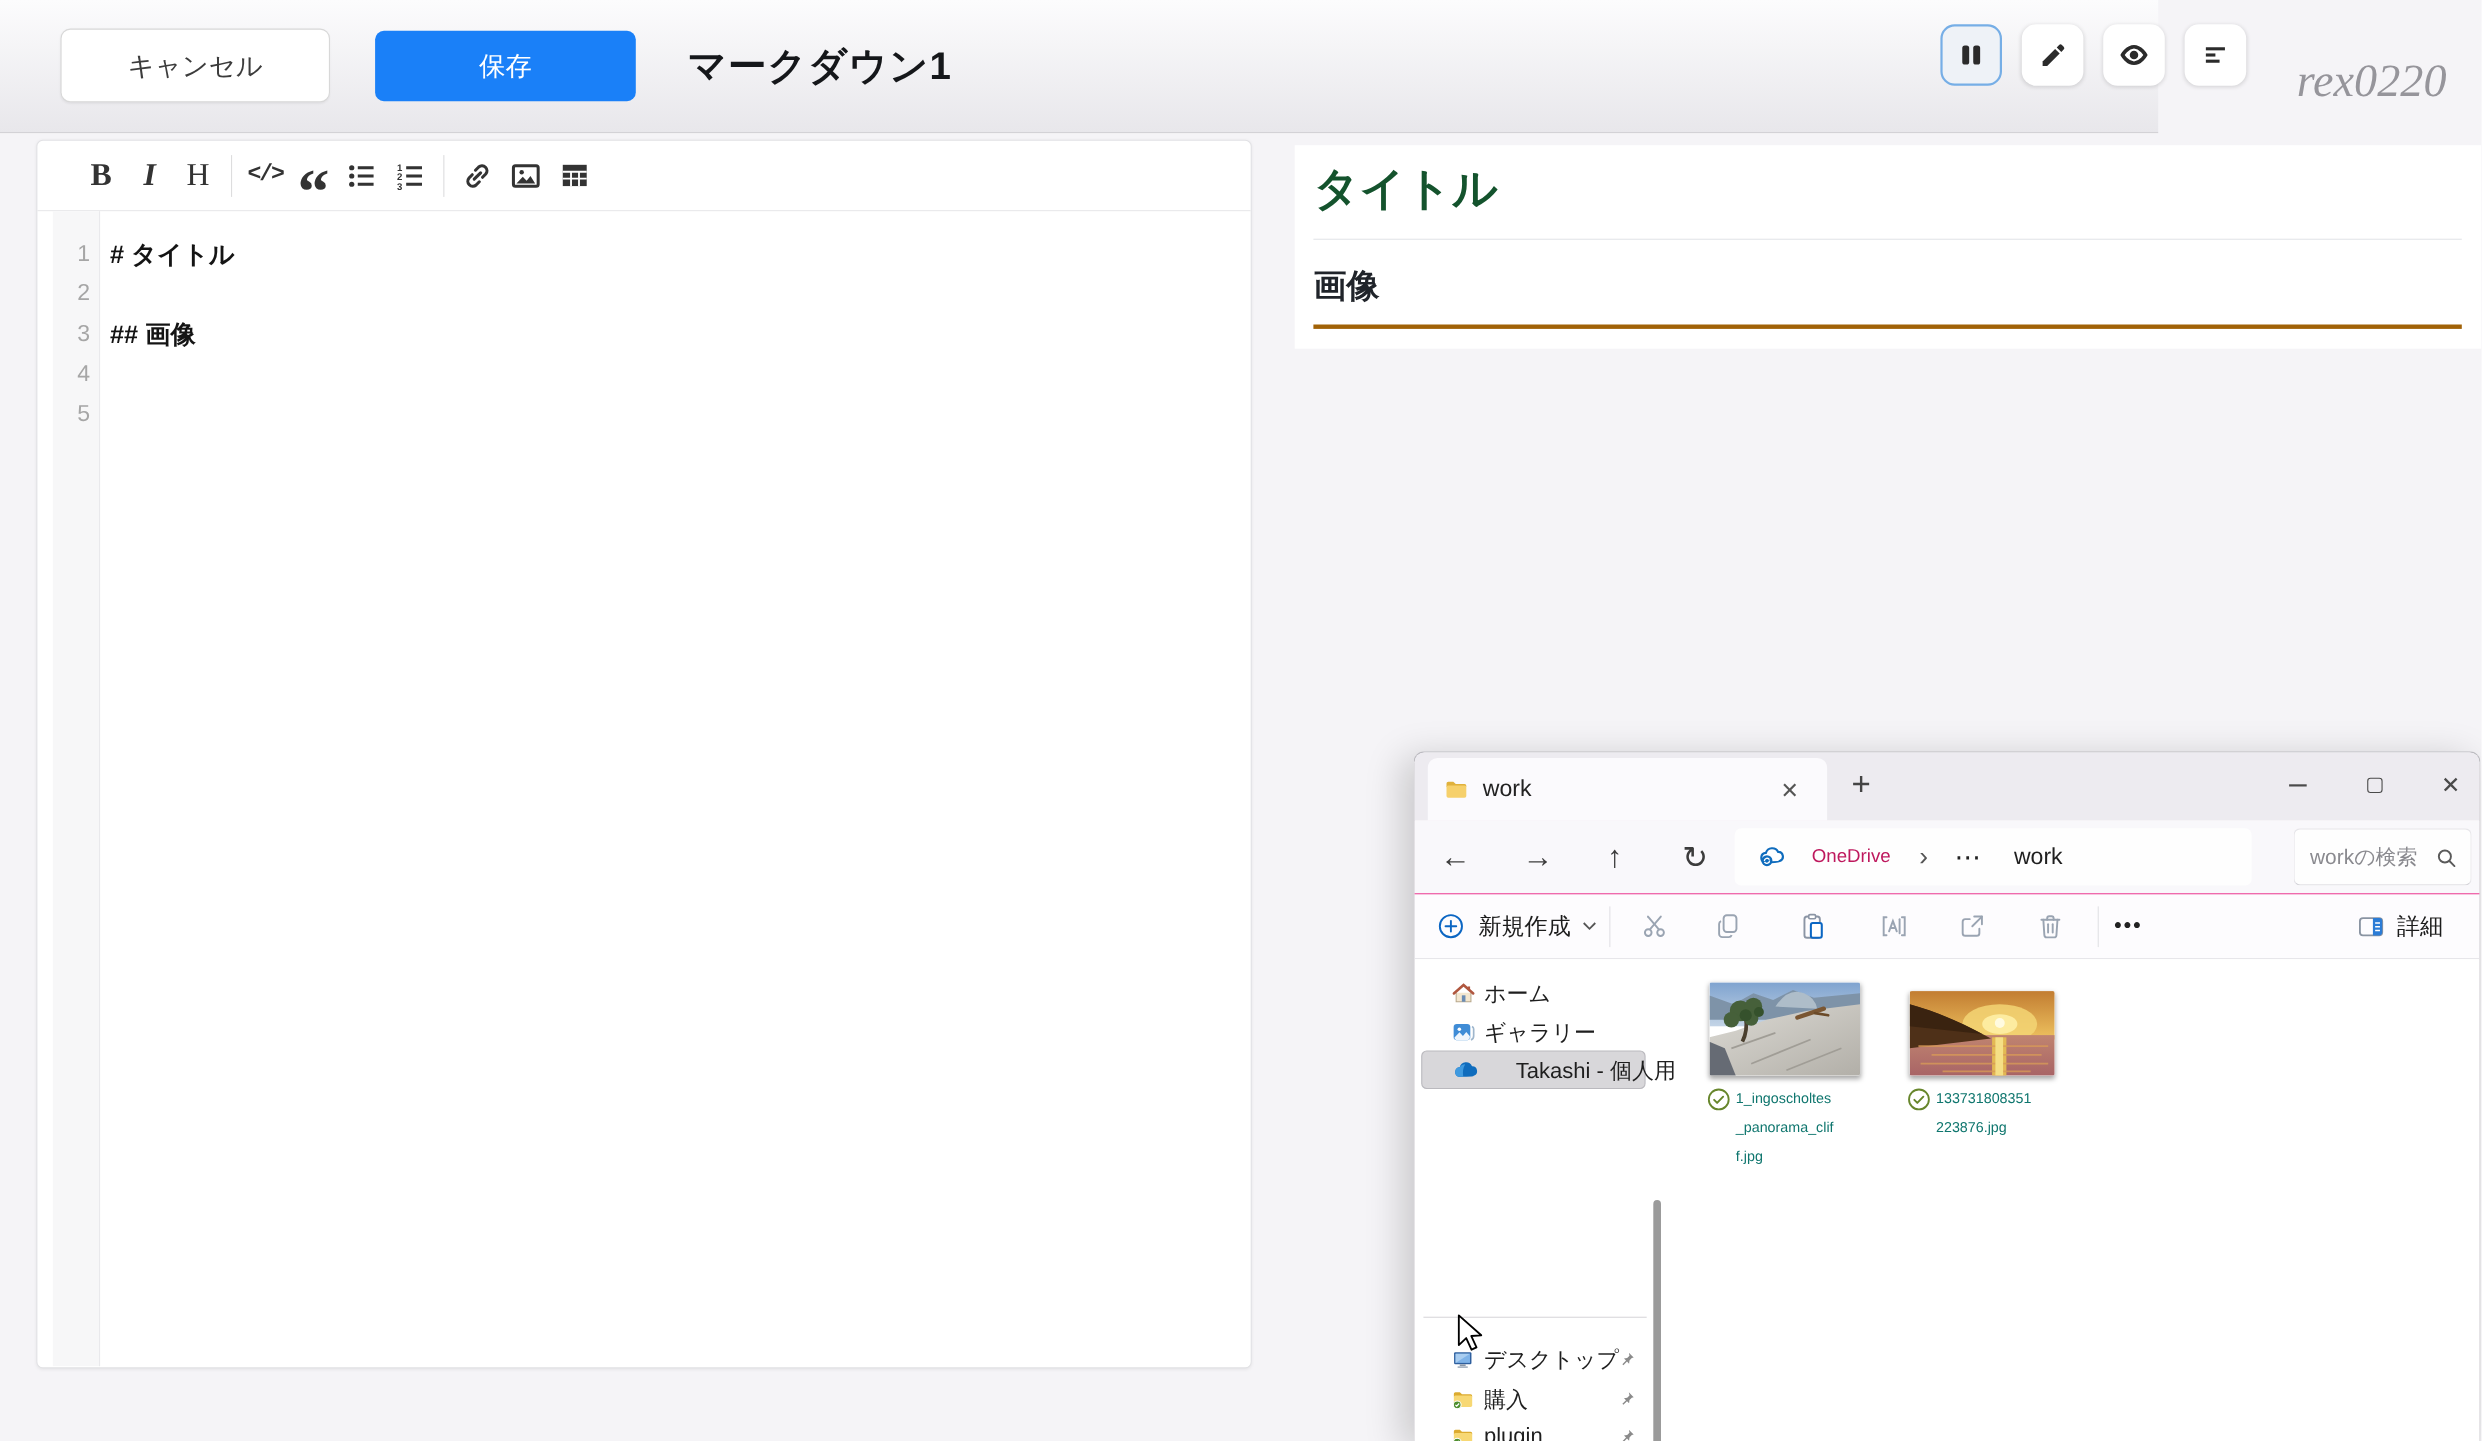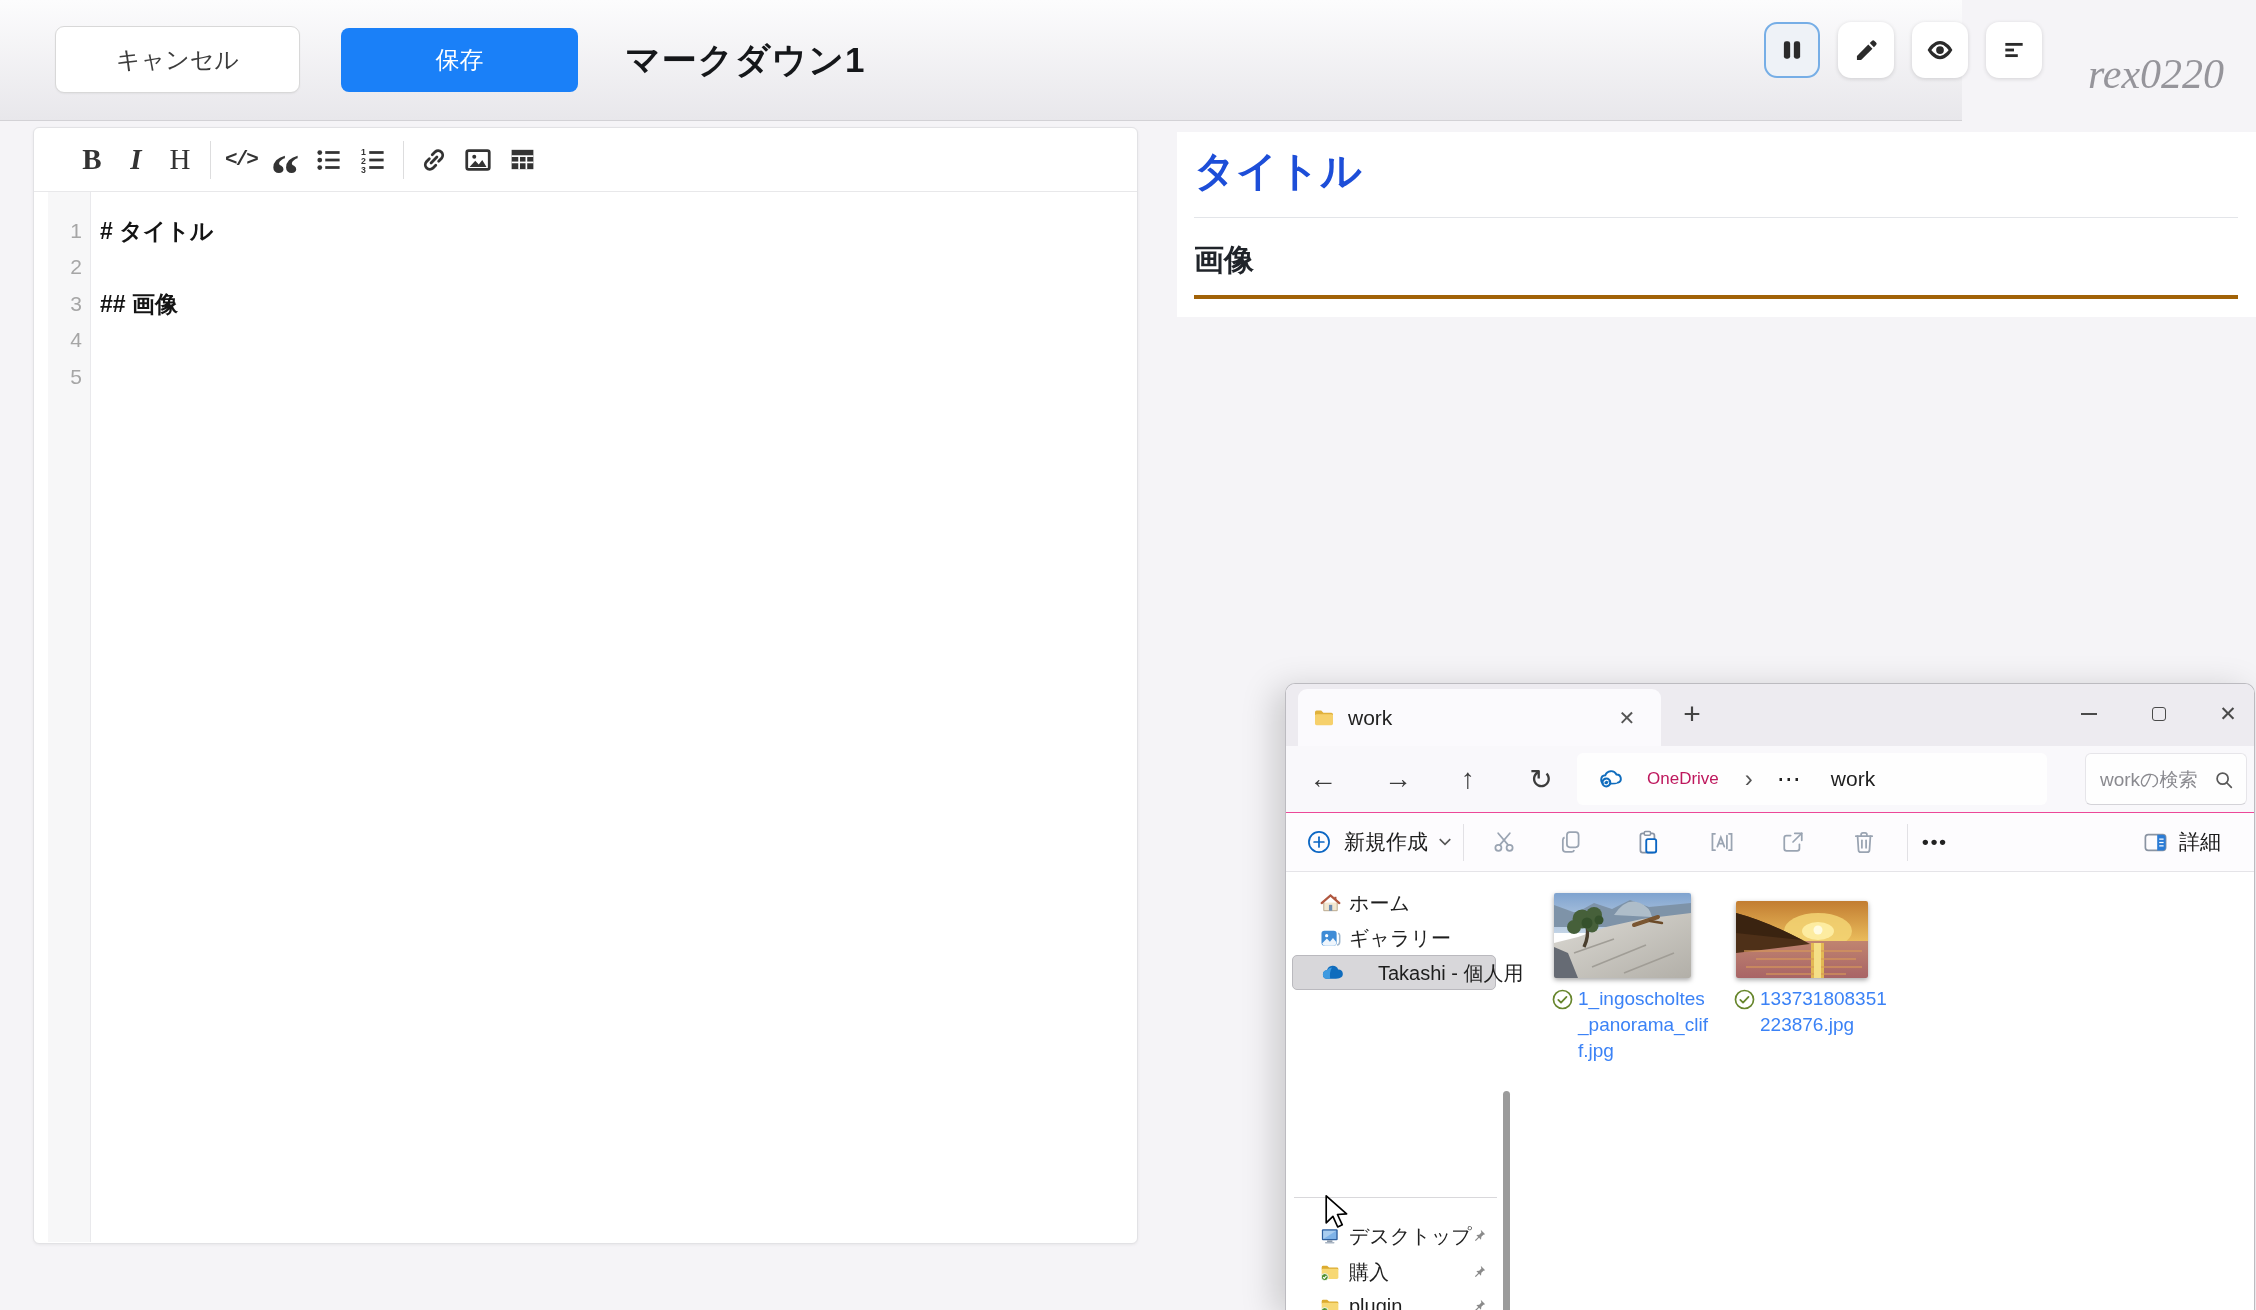--- a/index.html
+++ b/index.html
@@ -39,21 +39,21 @@
   .ed-gutter { position:absolute; left:14px; top:64px; bottom:1px; width:43px; background:#f7f7f8;
                border-right:1px solid #e9e9ec; padding-top:21px; }
   .gut-num { height:36.4px; line-height:36.4px; text-align:right; padding-right:8px;
              font-size:21px; color:#a6a6a6; }
   .ed-lines { position:absolute; left:66px; top:64px; right:1px; bottom:1px; padding-top:21px; }
   .ed-line { height:36.4px; line-height:36.4px; font-size:23px; font-weight:bold; color:#141414;
              white-space:pre; }
 
   
   .preview { position:absolute; left:1177px; top:132px; width:1079px; height:185px; background:#fff; overflow:hidden; }
-  .pv-h1 { margin:12px 18px 0 17px; font-size:41px; font-weight:bold; color:#1d4ed8;
+  .pv-h1 { margin:12px 18px 0 17px; font-size:41px; font-weight:bold; color:#14532d;
            padding-bottom:18px; border-bottom:1px solid #e3e5e9; }
   .pv-h2 { margin:22px 18px 0 17px; font-size:30px; font-weight:bold; color:#20242a;
            padding-bottom:14px; border-bottom:4px solid #a16207; }
 
   
   .explorer { position:absolute; left:1285px; top:683px; width:970px; height:627px; z-index:10;
               border:1px solid #bcbbc0; border-bottom:none; border-radius:10px 10px 0 0;
               background:#faf9fc; box-shadow:-10px 6px 34px rgba(0,0,0,.18); }
   .ex-tabbar { position:absolute; left:0; top:0; right:0; height:62px; background:#edebf0; border-radius:9px 9px 0 0; }
   .ex-tab { position:absolute; left:12px; top:5px; width:363px; height:57px; background:#fbfafd;
@@ -101,21 +101,21 @@
   .sb-icon { position:absolute; left:33px; top:6px; }
   .sb-item.selected .sb-icon { left:27px; }
   .sb-label { position:absolute; left:63px; top:0; height:35px; display:flex; align-items:center;
               font-size:20px; color:#1e1e1e; white-space:nowrap; }
   .sb-item.selected .sb-label { left:69px;margin-left:16px; }
   .sb-pin { position:absolute; left:185px; top:8px; }
   .sb-div { position:absolute; left:8px; top:325px; width:203px; height:1px; background:#d9d8db; }
   .sb-scrollbar { position:absolute; left:217px; top:219px; width:7px; height:368px; background:#9b9b9b; border-radius:4px; }
 
   .thumb { position:absolute; box-shadow:0 2px 5px rgba(0,0,0,.35); border-radius:2px; overflow:hidden; }
-  .fname { position:absolute; width:160px; padding-left:24px; font-size:19px; line-height:26px; color:#3b82f6; }
+  .fname { position:absolute; width:160px; padding-left:24px; font-size:13px; line-height:26px; color:#0f766e; }
   .badge { position:absolute; left:-2px; top:3px; }
   .mouse-cursor { position:absolute; left:37px; top:322px; z-index:20; }
 </style>
 </head>
 <body>
 
 <div class="screen">
 
   <div class="topbar">
     <div class="btn-cancel">キャンセル</div>

